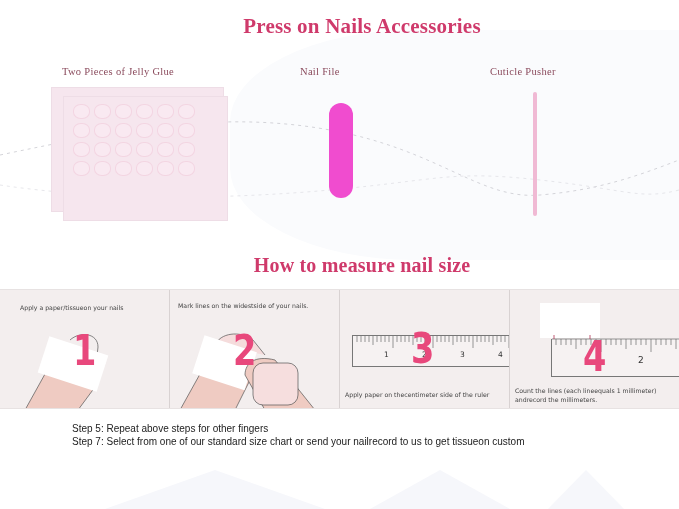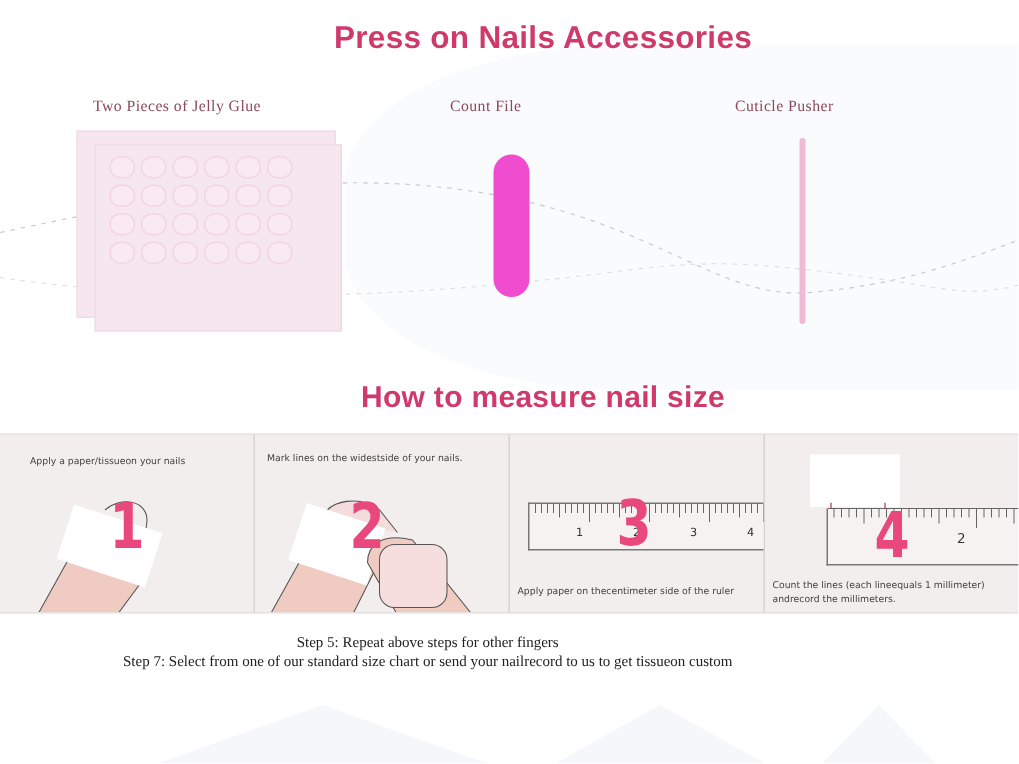--- a/index.html
+++ b/index.html
@@ -3,21 +3,21 @@
 <meta charset="utf-8">
 <style>
   * { box-sizing: border-box; margin: 0; padding: 0; }
   html, body { width: 679px; height: 509px; overflow: hidden; background: #ffffff; }
   body { position: relative; font-family: "DejaVu Sans", sans-serif; }
 
   .bg-shape { position: absolute; background: #f7f8fc; }
 
   .title {
     position: absolute; left: 0; width: 679px; text-align: center;
-    font-family: Liberation Sans, sans-serif; font-weight: bold;
+    font-family: Liberation Serif, serif; font-weight: bold;
     color: #cf3a6b; letter-spacing: 0.2px; padding-left: 45px;
   }
   #title1 { top: 14px; font-size: 21px; }
   #title2 { top: 254px; font-size: 20px; }
 
   .acc-label {
     position: absolute; top: 66px; font-family: "Liberation Serif", serif;
     font-size: 10.5px; color: #8a4a5c; letter-spacing: 0.3px;
   }
 
@@ -58,22 +58,22 @@
   .big-num {
     position: absolute; font-family: "DejaVu Sans", sans-serif; font-weight: bold;
     font-size: 42px; color: #e8487c; line-height: 1; transform: scaleX(0.8);
   }
   .ruler {
     position: absolute; background: #f6f2f2; border: 1px solid #777;
   }
   .ruler-num { position: absolute; font-size: 7.5px; color: #333; }
 
   .instructions {
-    position: absolute; left: 82px; top: 423px; font-family: Liberation Serif, serif;
-    font-size: 10px; color: #222; line-height: 12.5px; text-align: center;
+    position: absolute; left: 72px; top: 423px; font-family: Liberation Sans, sans-serif;
+    font-size: 10px; color: #222; line-height: 12.5px;
   }
   .instructions .indent { padding-left: 38px; }
 
   .tri { position: absolute; width: 0; height: 0; border-style: solid; }
 </style>
 </head>
 <body>
 
 <div class="bg-shape" style="left:230px;top:30px;width:460px;height:230px;border-radius:40% 0 0 40%;background:#fafbfd;"></div>
 <div class="tri" style="left:105px;top:470px;border-width:0 110px 39px 110px;border-color:transparent transparent #f6f7fb transparent;"></div>
@@ -81,21 +81,21 @@
 <div class="tri" style="left:548px;top:470px;border-width:0 38px 39px 38px;border-color:transparent transparent #f6f7fb transparent;"></div>
 
 <div class="title" id="title1">Press on Nails Accessories</div>
 
 <svg class="dashes" viewBox="0 0 679 160">
   <path d="M0 65 C 120 40, 220 20, 330 40 S 480 110, 540 105 S 640 85, 679 70" fill="none" stroke="#c9c9cf" stroke-width="0.8" stroke-dasharray="3 4"></path>
   <path d="M0 95 C 100 110, 220 110, 330 100 S 450 80, 540 90 S 640 110, 679 100" fill="none" stroke="#dcdce2" stroke-width="0.7" stroke-dasharray="3 4"></path>
 </svg>
 
 <div class="acc-label" style="left:62px;width:160px;">Two Pieces of Jelly Glue</div>
-<div class="acc-label" style="left:300px;width:80px;">Count File</div>
+<div class="acc-label" style="left:300px;width:80px;">Nail File</div>
 <div class="acc-label" style="left:490px;width:90px;">Cuticle Pusher</div>
 
 <div>
   <div class="glue-sheet" style="left:51px;top:87px;width:173px;height:125px;"></div>
   <div class="glue-sheet" style="left:63px;top:96px;width:165px;height:125px;"></div>
   <div class="glue-grid" style="left:73px;top:104px;">
     <div class="glue-dot"></div>
       <div class="glue-dot"></div>
       <div class="glue-dot"></div>
       <div class="glue-dot"></div>

